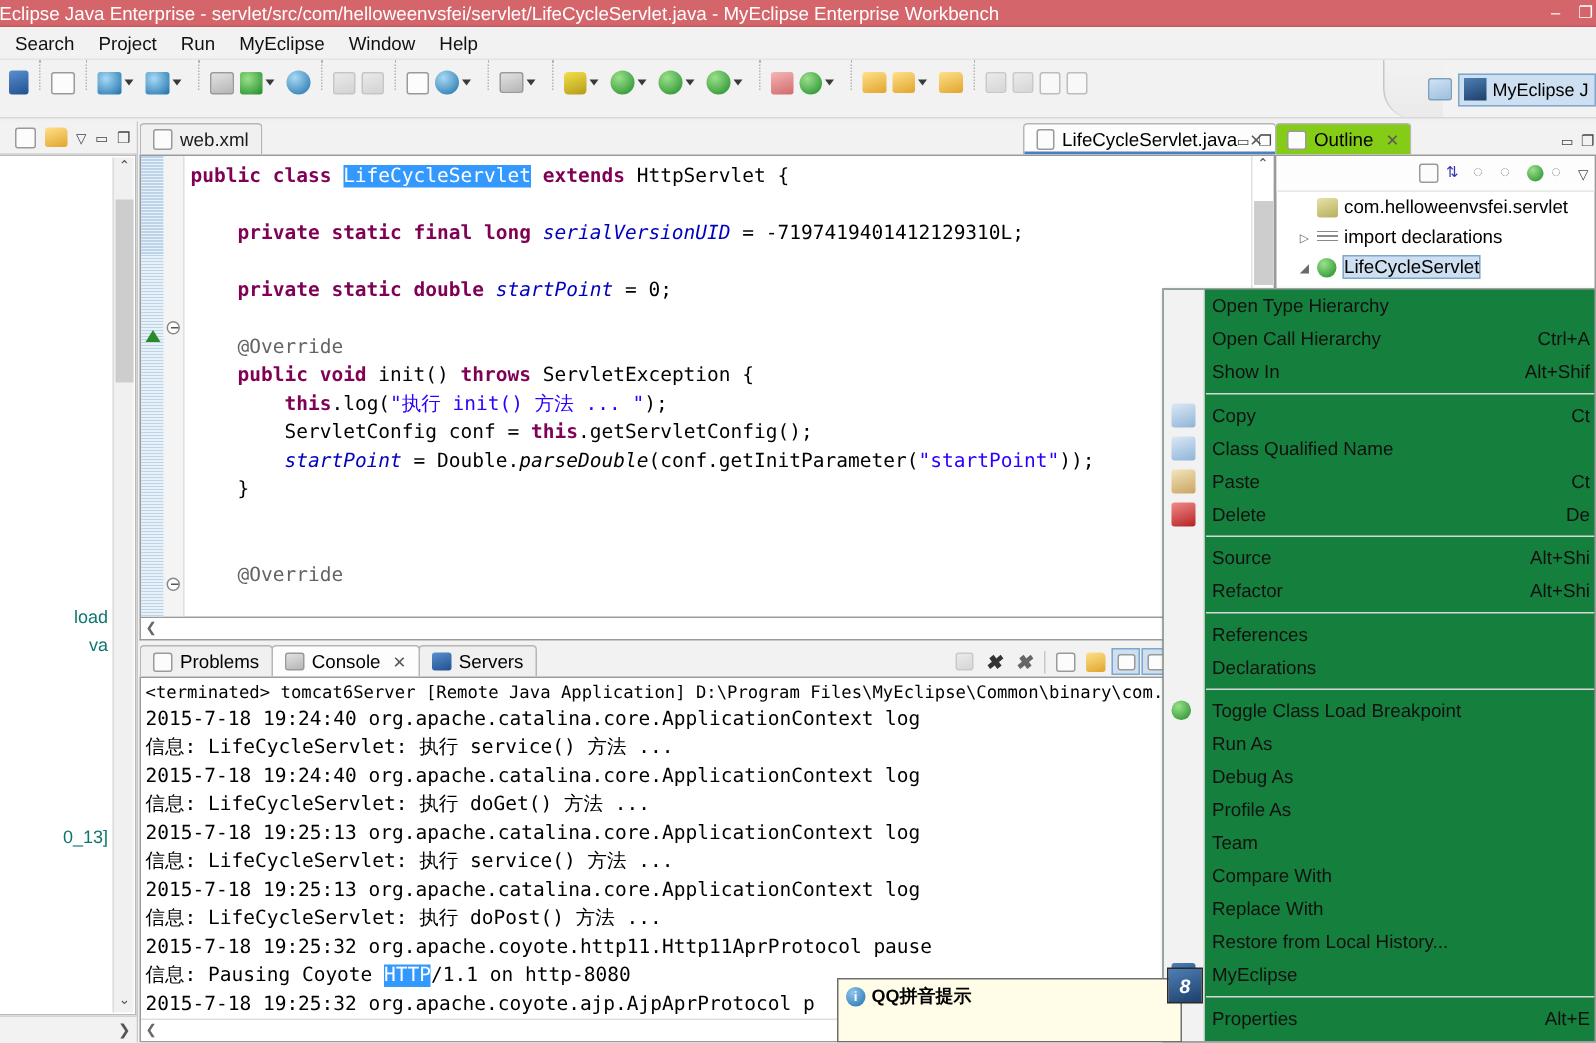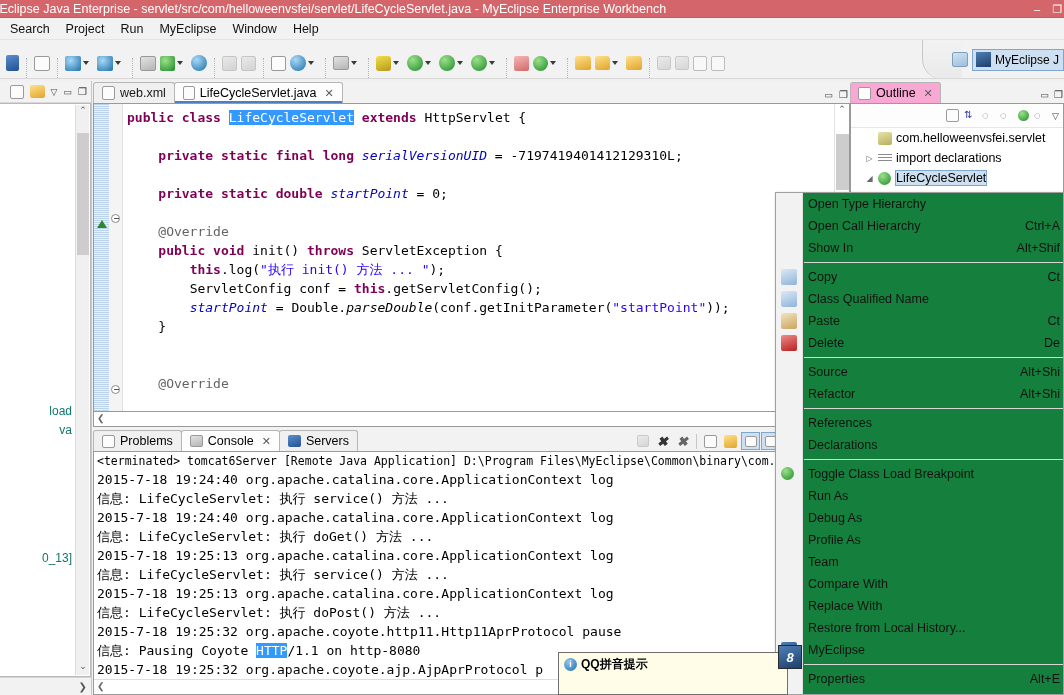--- a/index.html
+++ b/index.html
@@ -29,21 +29,21 @@
   
   #menubar {
     height:22px; background:#f2f2f2;
     display:flex; align-items:center;
     padding-left:2px; border-bottom:1px solid #e4e4e4;
   }
   #menubar .mi { padding:2px 8px; font-size:12.5px; color:#111; white-space:nowrap; }
   
   #toolbar {
     height:39px; background:#f2f2f2;
-    display:flex; align-items:flex-end;
+    display:flex; align-items:flex-start;
     border-bottom:1px solid #d8d8d8;
     position:relative; overflow:hidden;
   }
   .tb-item { display:flex; align-items:center; height:30px; padding:0 2px; }
   .tb-sep { width:1px; height:20px; margin:0 5px;
             border-left:1px dotted #b4b4b4; }
   .tbi {
     width:17px; height:17px; position:relative;
     display:inline-block;
   }
@@ -109,21 +109,21 @@
     background:#f2f2f2; border-top:1px solid #d5d5d5;
     display:flex; align-items:center; justify-content:flex-end; padding-right:4px;
   }
   
   #editor-area {
     position:absolute; left:93px; top:0; right:214px; bottom:0;
     background:#f2f2f2;
   }
   #editor-tabs {
     height:22px; display:flex; align-items:flex-end;
-    background:#f2f2f2; position:relative;
+    background:#f2f2f2; position:relative;justify-content:space-between;
   }
   .etab {
     height:21px; display:flex; align-items:center; gap:5px;
     padding:0 8px; font-size:12.5px; position:relative;
     border:1px solid #b6b6b6; border-bottom:none;
     border-radius:3px 3px 0 0; background:#fbfbfb;
     margin-right:-1px;
   }
   .etab.inactive { background:#f0f0f0; color:#1a1a1a; }
   .etab.active { background:#fdfdfd; }
@@ -213,21 +213,21 @@
     background:#fff; border-top:1px solid #dedede;
   }
   
   #outline {
     position:absolute; right:0; top:0; width:214px; bottom:0;
     background:#f2f2f2;
   }
   #outline-tabs { height:22px; display:flex; align-items:flex-end; position:relative; }
   #outline-tab {
     height:21px; display:flex; align-items:center; gap:5px;
-    padding:0 7px; font-size:12.5px; background:#f9a8d4;
+    padding:0 7px; font-size:12.5px; background:#84cc16;
     border:1px solid #b6b6b6; border-bottom:none; border-radius:3px 3px 0 0;
   }
   #outline-min { position:absolute; right:1px; bottom:3px; display:flex; gap:5px; align-items:center; }
   #outline-body {
     position:absolute; left:0; top:22px; right:0; bottom:0;
     background:#fff; border:1px solid #9a9a9a; overflow:hidden;
   }
   #outline-toolbar {
     height:24px; display:flex; align-items:center; justify-content:flex-end;
     gap:5px; padding-right:4px; background:#fdfdfd; border-bottom:1px solid #e6e6e6;

